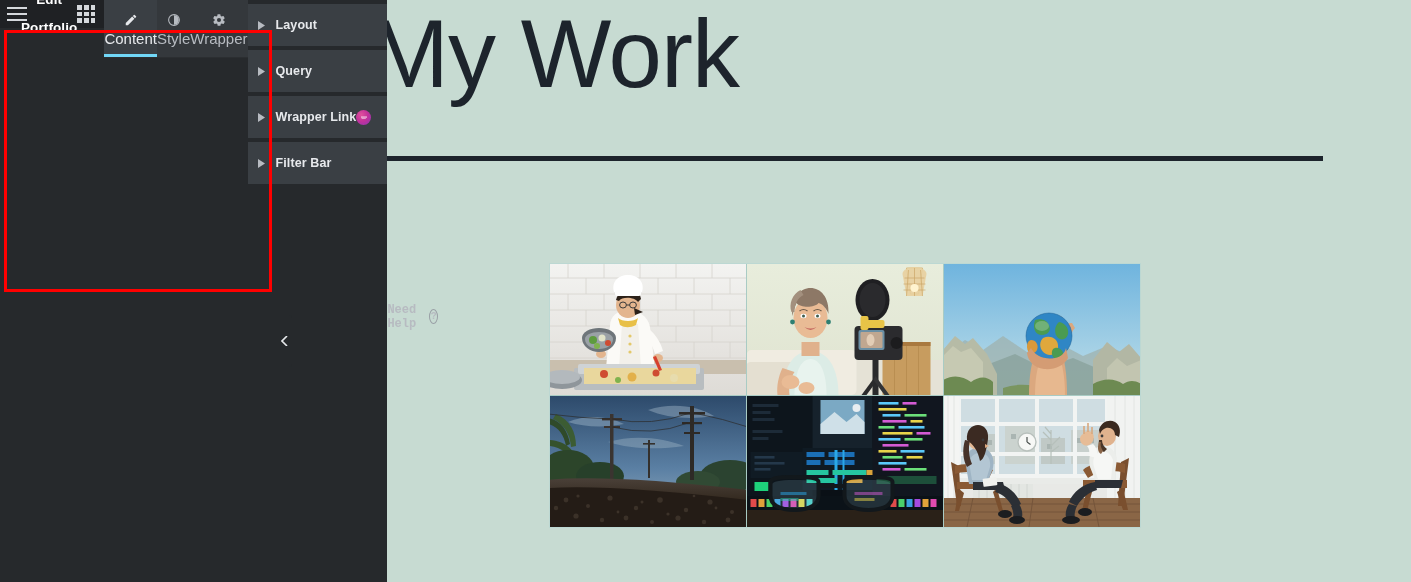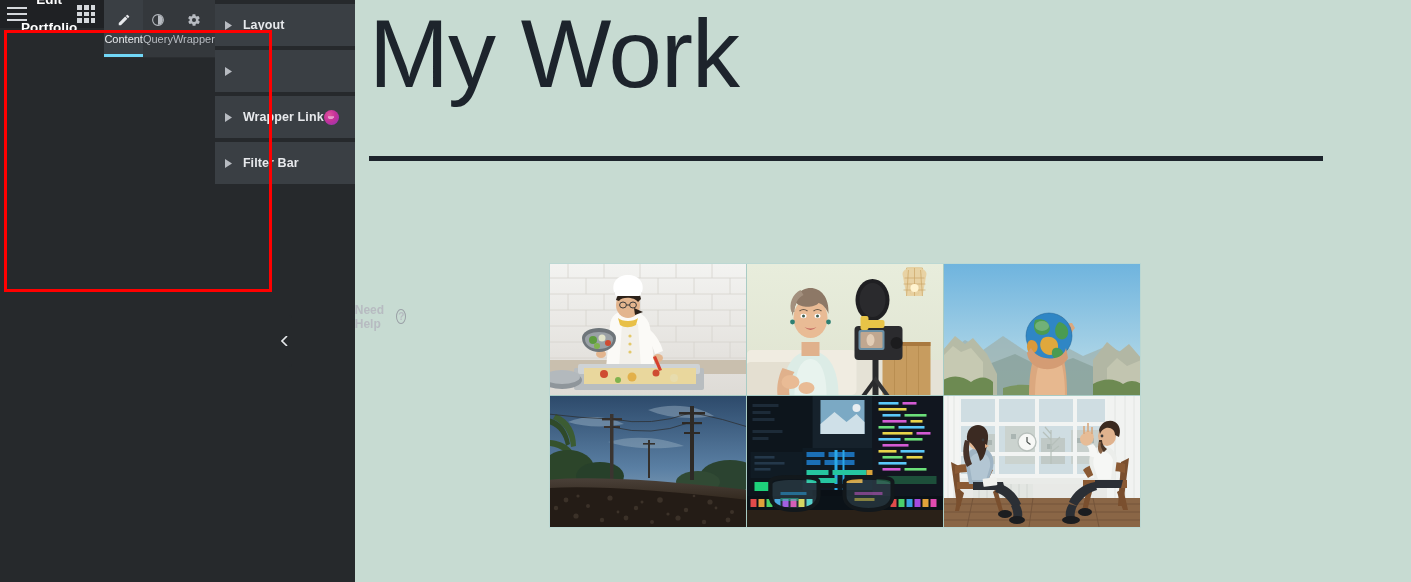--- a/index.html
+++ b/index.html
@@ -125,21 +125,21 @@
   .tab-icon {
     font-size: 14px;
     line-height: 14px;
     height: 15px;
     display: flex;
     align-items: center;
     justify-content: center;
   }
   .tab-icon svg { display: block; }
   .tab-label {
-    font-size: 11px;
+    font-size: 15px;
     line-height: 12px;
   }
 
   
   .sections {
     flex: 0 0 auto;
     background: #26292c;
     padding-top: 4px;
   }
   .section {
@@ -184,20 +184,21 @@
   .section-badge svg { display: block; }
 
   
   .need-help-wrap {
     margin-top: 51px;
     display: flex;
     align-items: center;
     justify-content: center;
     gap: 7px;
     cursor: pointer;
+    font-family: Liberation Mono, monospace;
   }
   .need-help-label {
     color: #b7bbc1;
     font-size: 12px;
     font-weight: 700;
   }
   .help-circle {
     width: 15px;
     height: 15px;
     border-radius: 50%;
@@ -318,21 +319,21 @@
         </span>
         <span class="tab-label">Content</span>
       </div>
       <div class="tab">
         <span class="tab-icon">
           <svg width="14" height="14" viewBox="0 0 24 24">
             <circle cx="12" cy="12" r="9.2" fill="none" stroke="#b7bbc1" stroke-width="1.8"></circle>
             <path d="M12 3.8a8.2 8.2 0 0 1 0 16.4z" fill="#b7bbc1"></path>
           </svg>
         </span>
-        <span class="tab-label">Query</span>
+        <span class="tab-label">Style</span>
       </div>
       <div class="tab">
         <span class="tab-icon">
           <svg width="14" height="14" viewBox="0 0 24 24" fill="#b7bbc1">
             <path d="M19.4 13a7.6 7.6 0 0 0 0-2l2.1-1.6a.5.5 0 0 0 .12-.64l-2-3.46a.5.5 0 0 0-.6-.22l-2.5 1a7.3 7.3 0 0 0-1.72-1l-.38-2.65a.5.5 0 0 0-.5-.43h-4a.5.5 0 0 0-.5.43l-.38 2.65c-.62.25-1.2.59-1.72 1l-2.5-1a.5.5 0 0 0-.6.22l-2 3.46a.5.5 0 0 0 .12.64L4.6 11a7.6 7.6 0 0 0 0 2l-2.1 1.6a.5.5 0 0 0-.12.64l2 3.46c.13.22.39.3.6.22l2.5-1c.52.41 1.1.75 1.72 1l.38 2.65c.04.25.25.43.5.43h4c.25 0 .46-.18.5-.43l.38-2.65c.62-.25 1.2-.59 1.72-1l2.5 1c.21.08.47 0 .6-.22l2-3.46a.5.5 0 0 0-.12-.64L19.4 13zM12 15.5A3.5 3.5 0 1 1 12 8.5a3.5 3.5 0 0 1 0 7z"></path>
           </svg>
         </span>
         <span class="tab-label">Wrapper</span>
       </div>
     </div>
@@ -347,20 +348,21 @@
         </span>
         <span class="section-title">Layout</span>
       </div>
 
       <div class="section">
         <span class="section-arrow">
           <svg width="7" height="9" viewBox="0 0 7 9">
               <path d="M0 0l7 4.5L0 9z" fill="#b7bbc1"></path>
             </svg>
         </span>
+        <span class="section-title">Query</span>
       </div>
 
       <div class="section">
         <span class="section-arrow">
           <svg width="7" height="9" viewBox="0 0 7 9">
               <path d="M0 0l7 4.5L0 9z" fill="#b7bbc1"></path>
             </svg>
         </span>
         <span class="section-title">Wrapper Link</span>
         <span class="section-badge">

